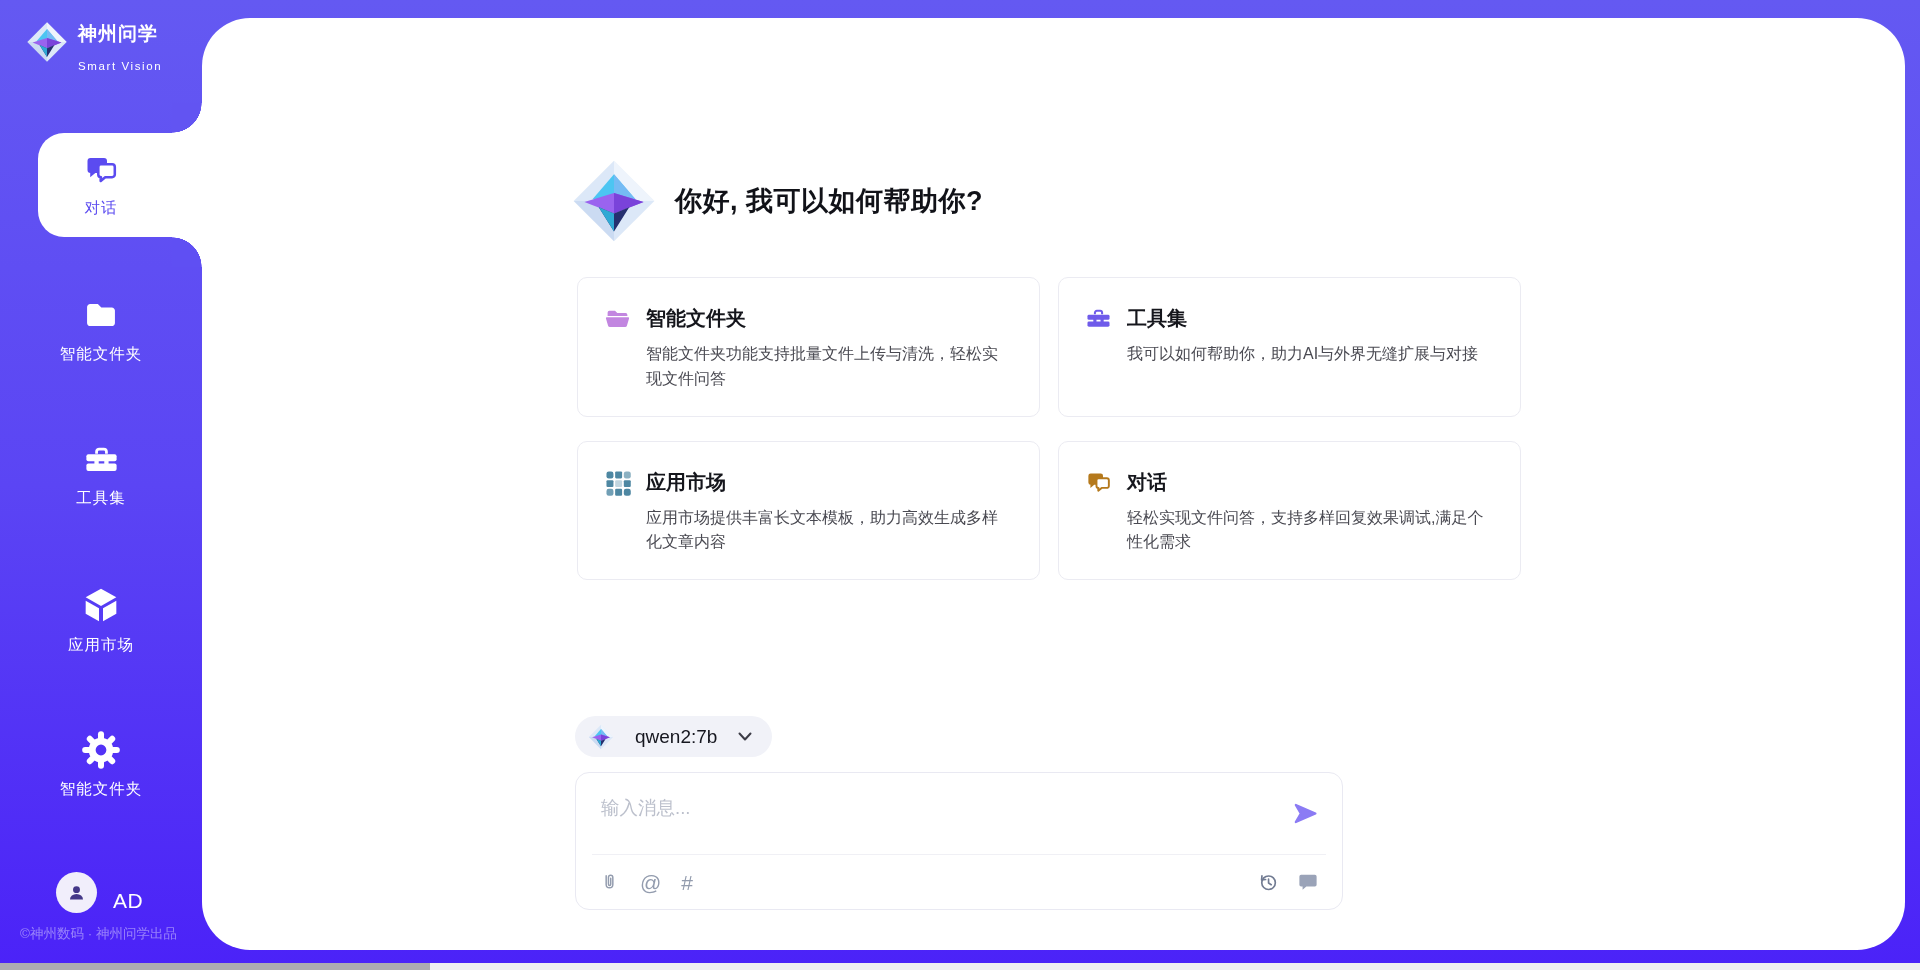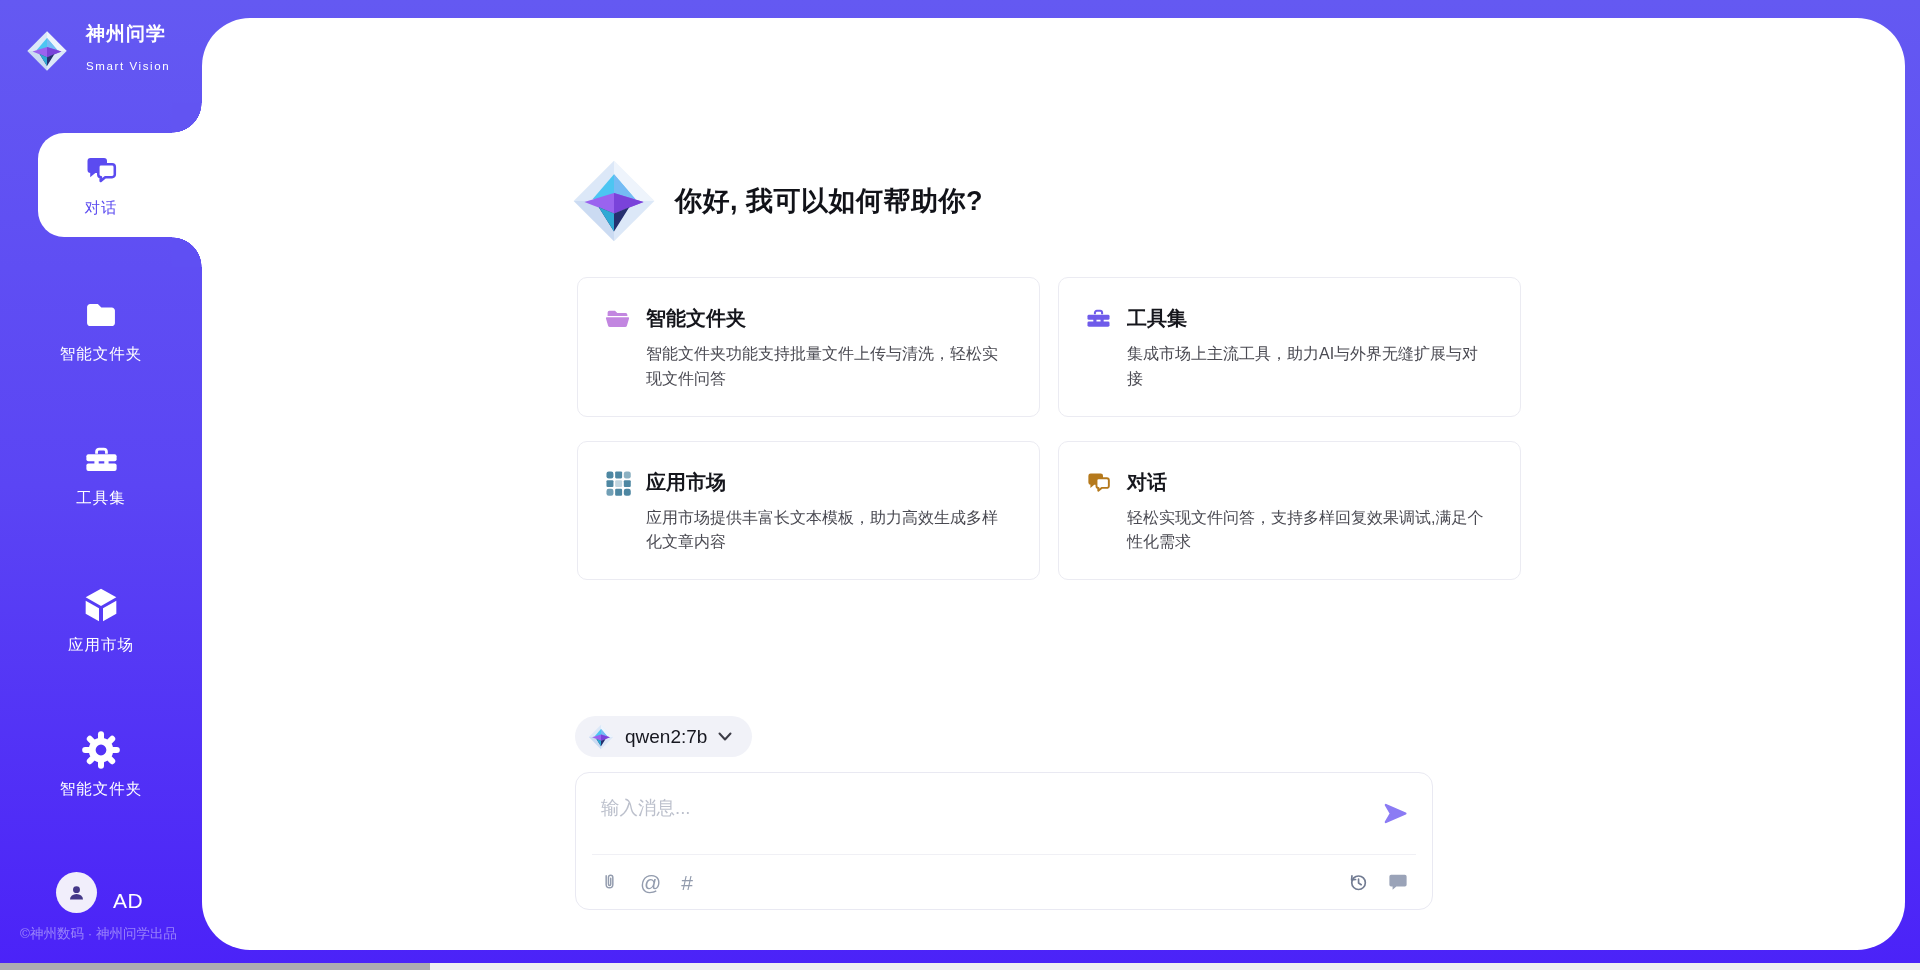--- a/index.html
+++ b/index.html
@@ -7,21 +7,21 @@
   body {
     font-family:"Liberation Sans","DejaVu Sans",sans-serif;
     background:linear-gradient(180deg,#6459f2 0%,#5b45f4 50%,#4b22f8 100%);
     position:relative;
   }
   svg { display:block; }
   button { background:none; border:0; padding:0; cursor:pointer; font-family:inherit; }
 
   
   .sidebar { position:absolute; left:0; top:0; width:202px; height:100%; }
-  .brand { position:absolute; left:26px; top:21px; display:flex; align-items:flex-end; gap:18px; }
+  .brand { position:absolute; left:26px; top:21px; display:flex; align-items:flex-start; gap:10px; }
   .brand-name { color:#fff; font-size:19px; font-weight:600; letter-spacing:1px; white-space:nowrap; }
   .brand-sub { color:#fff; font-size:11.5px; letter-spacing:1.6px; margin-top:13px; white-space:nowrap; }
 
   .nav { position:absolute; top:133px; left:0; width:202px; }
   .nav-item { position:relative; height:104px; margin-bottom:41px;
     display:flex; flex-direction:column; align-items:center; justify-content:center; gap:10px;
     color:#fff; cursor:pointer; }
   .nav-label { font-size:15.5px; letter-spacing:1px; position:relative; z-index:2; }
   .nav-icon { position:relative; z-index:2; }
   .nav-item.active { color:#5b4bf0; }
@@ -49,24 +49,24 @@
     display:grid; grid-template-columns:463px 463px; column-gap:18px; row-gap:24px; }
   .card { border:1px solid #ebebf2; border-radius:10px; background:#fff;
     padding:27px 26px 24px 26px; min-height:127px; cursor:pointer; }
   .card-head { display:flex; align-items:center; gap:15px; }
   .card-title { font-size:20px; font-weight:700; color:#15161c; }
   .card-desc { margin:10px 0 0 42px; font-size:16px; line-height:1.55; color:#4a4a52; }
   .icon-folder { color:#c286e0; } .icon-toolbox { color:#6f5bea; }
   .icon-grid { color:#4e87a2; } .icon-chatc { color:#b5791c; }
 
   .model-pill { position:absolute; top:698px; left:0; height:41px; border-radius:21px;
-    background:#f1f2f8; display:flex; align-items:center; gap:11px; padding:0 20px 0 13px; width:max-content; cursor:pointer; }
+    background:#f1f2f8; display:flex; align-items:center; gap:21px; padding:0 20px 0 13px; width:max-content; cursor:pointer; }
   .model-name { font-size:19px; color:#16171f; }
 
-  .composer { position:absolute; top:754px; left:0; width:858px; height:138px;
+  .composer { position:absolute; top:754px; left:0; width:768px; height:138px;
     border:1px solid #e9e9f2; border-radius:14px; background:#fff; }
   .composer textarea { position:absolute; left:25px; top:22px; width:840px; height:52px;
     border:0; outline:none; resize:none; font-size:18.5px; color:#333; font-family:inherit; background:transparent; }
   .composer textarea::placeholder { color:#bcc0cc; }
   .send-btn { position:absolute; right:23px; top:27px; }
   .composer-divider { position:absolute; left:16px; right:16px; top:81px; height:1px; background:#f0f0f5; }
   .composer-toolbar { position:absolute; left:23px; right:23px; top:82px; bottom:0;
     display:flex; align-items:center; justify-content:space-between; }
   .tools-left { display:flex; align-items:center; gap:20px; }
   .tools-right { display:flex; align-items:center; gap:18px; }
@@ -226,21 +226,21 @@
 
         <div class="card">
           <div class="card-head">
             <span class="icon-toolbox">
               <svg width="27" height="27">
                   <use href="#ic-toolbox"></use>
                 </svg>
             </span>
             <span class="card-title">工具集</span>
           </div>
-          <p class="card-desc">集成市场上主流工具，助力AI与外界无缝扩展与对接</p>
+          <p class="card-desc">我可以如何帮助你，助力AI与外界无缝扩展与对接</p>
         </div>
 
         <div class="card">
           <div class="card-head">
             <span class="icon-grid">
               <svg width="27" height="27" viewBox="0 0 24 24" fill="currentColor">
                 <rect x="2.2" y="2.2" width="6.2" height="6.2" rx="2"></rect>
                 <rect x="9.9" y="2.2" width="6.2" height="6.2" rx="1"></rect>
                 <rect x="17.6" y="2.2" width="6.2" height="6.2" rx="2" opacity="0.65"></rect>
                 <rect x="2.2" y="9.9" width="6.2" height="6.2" rx="1"></rect>

